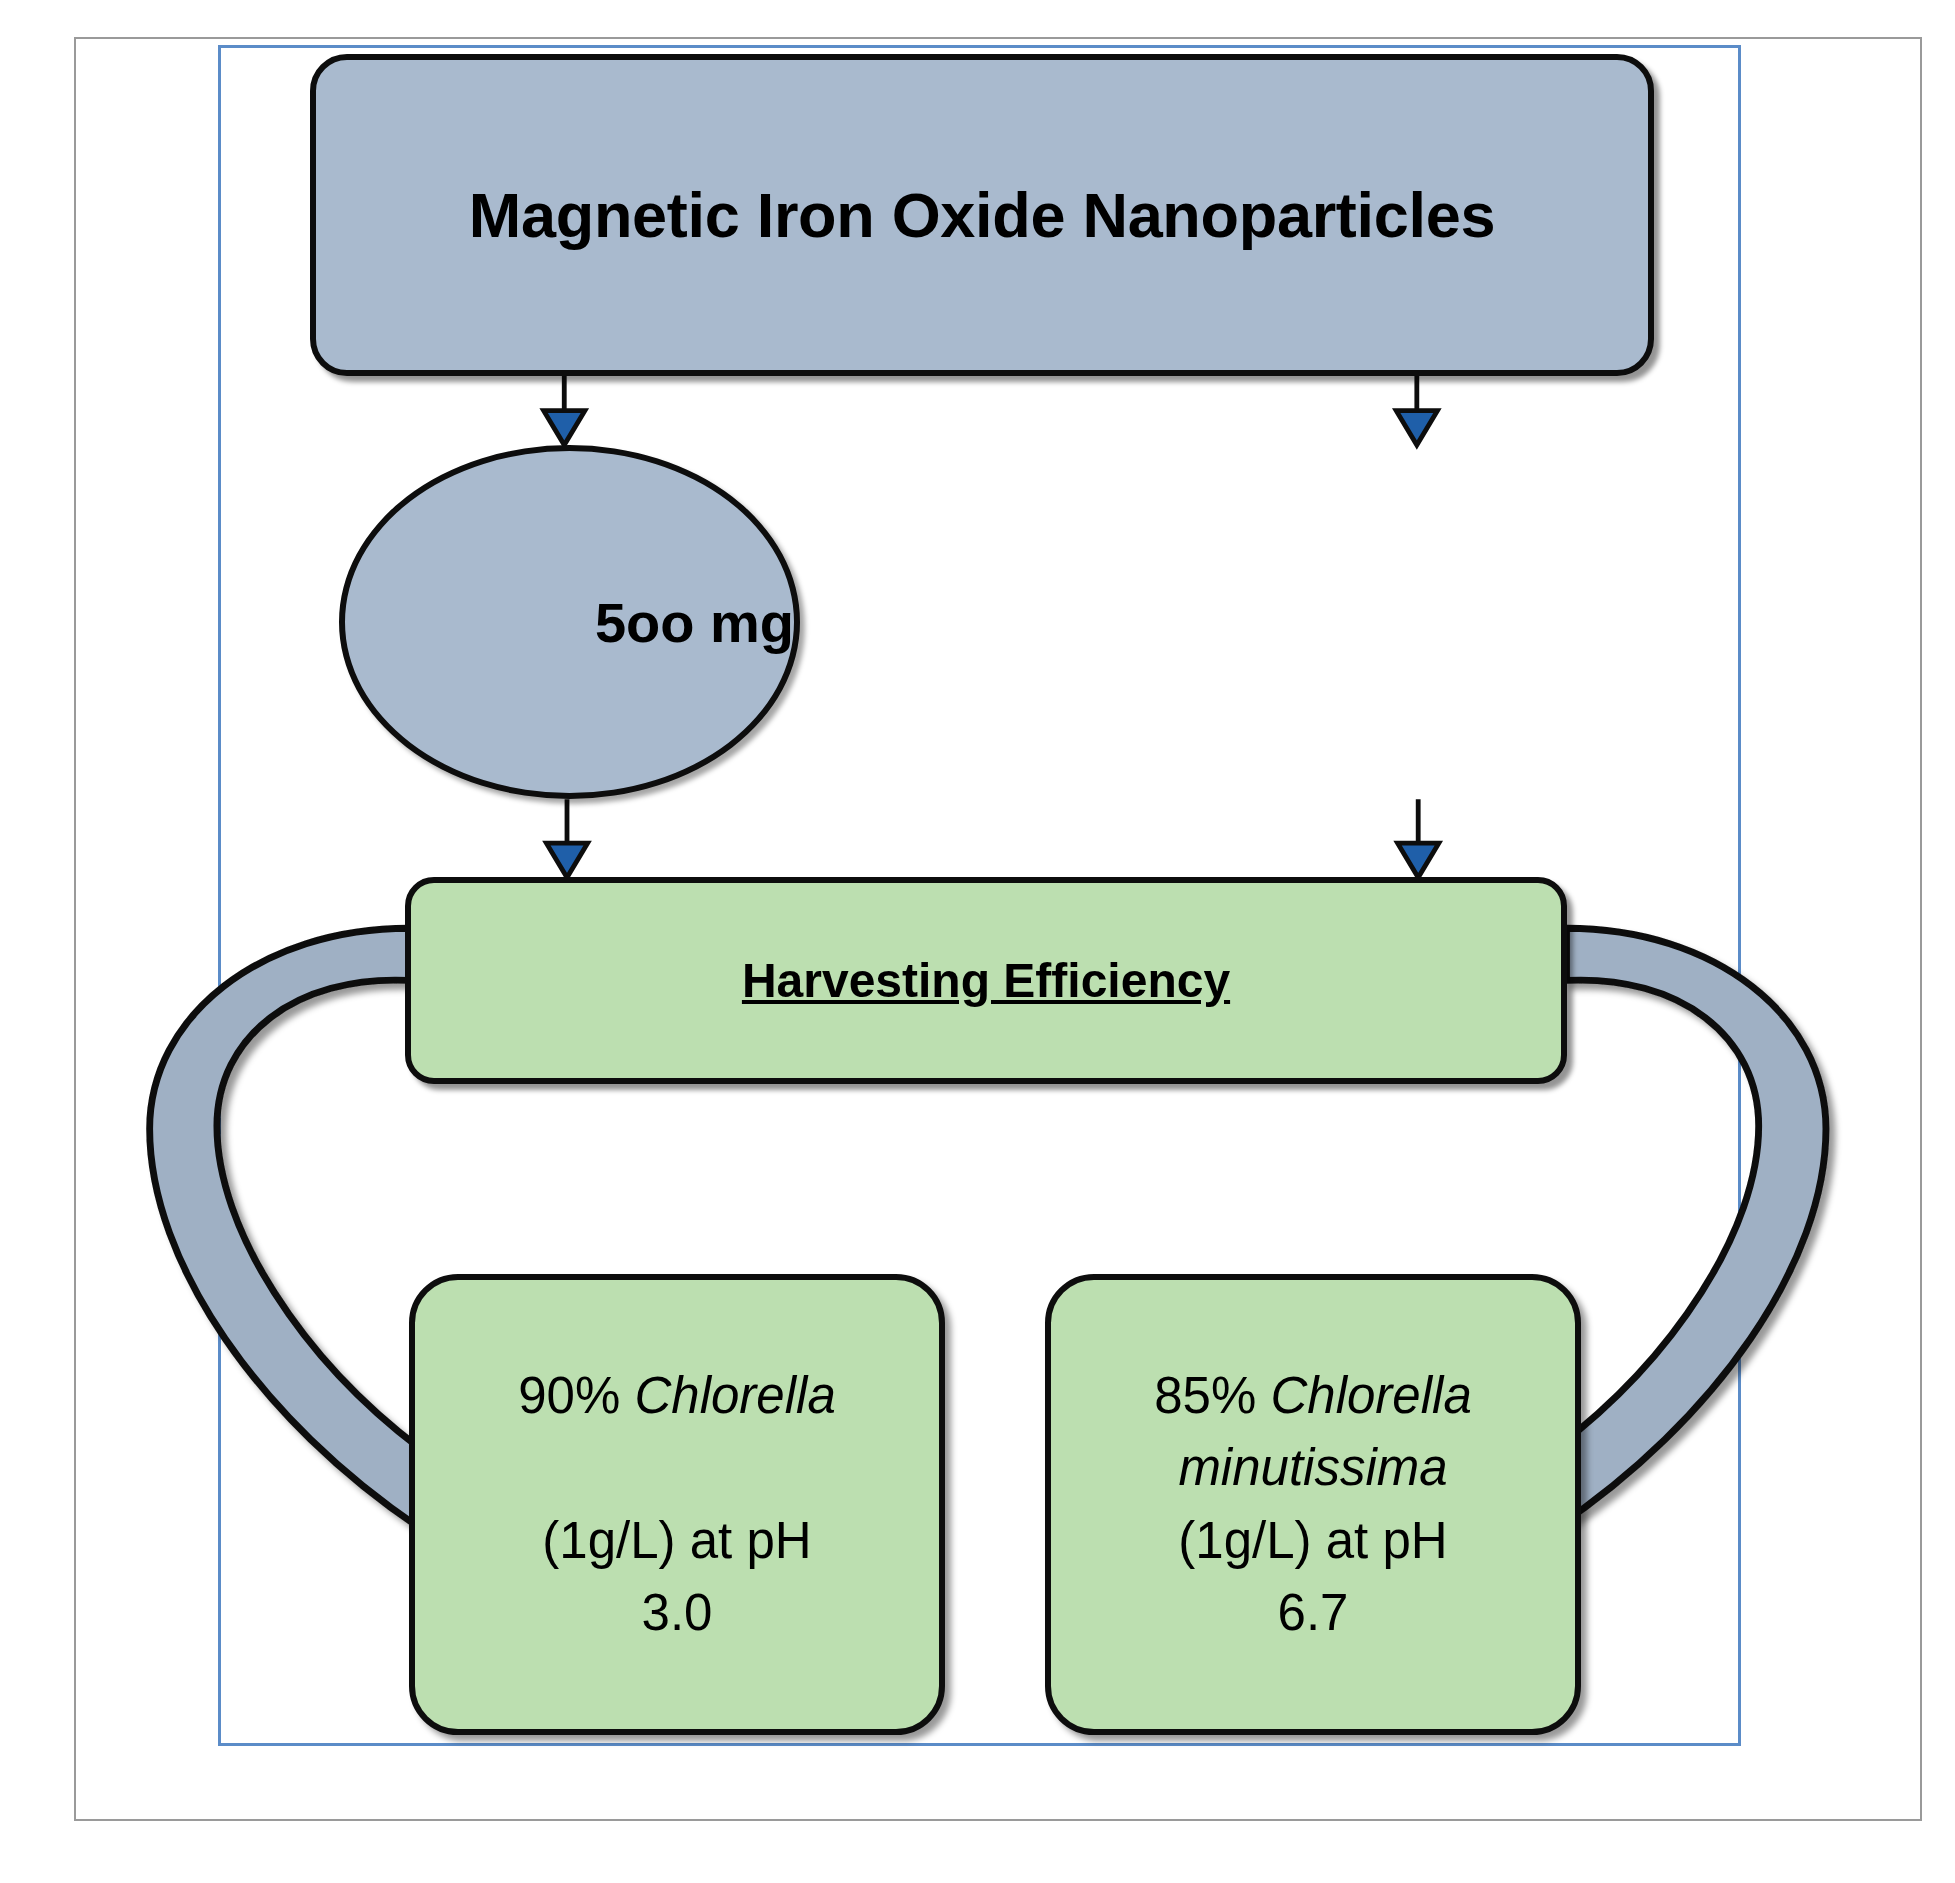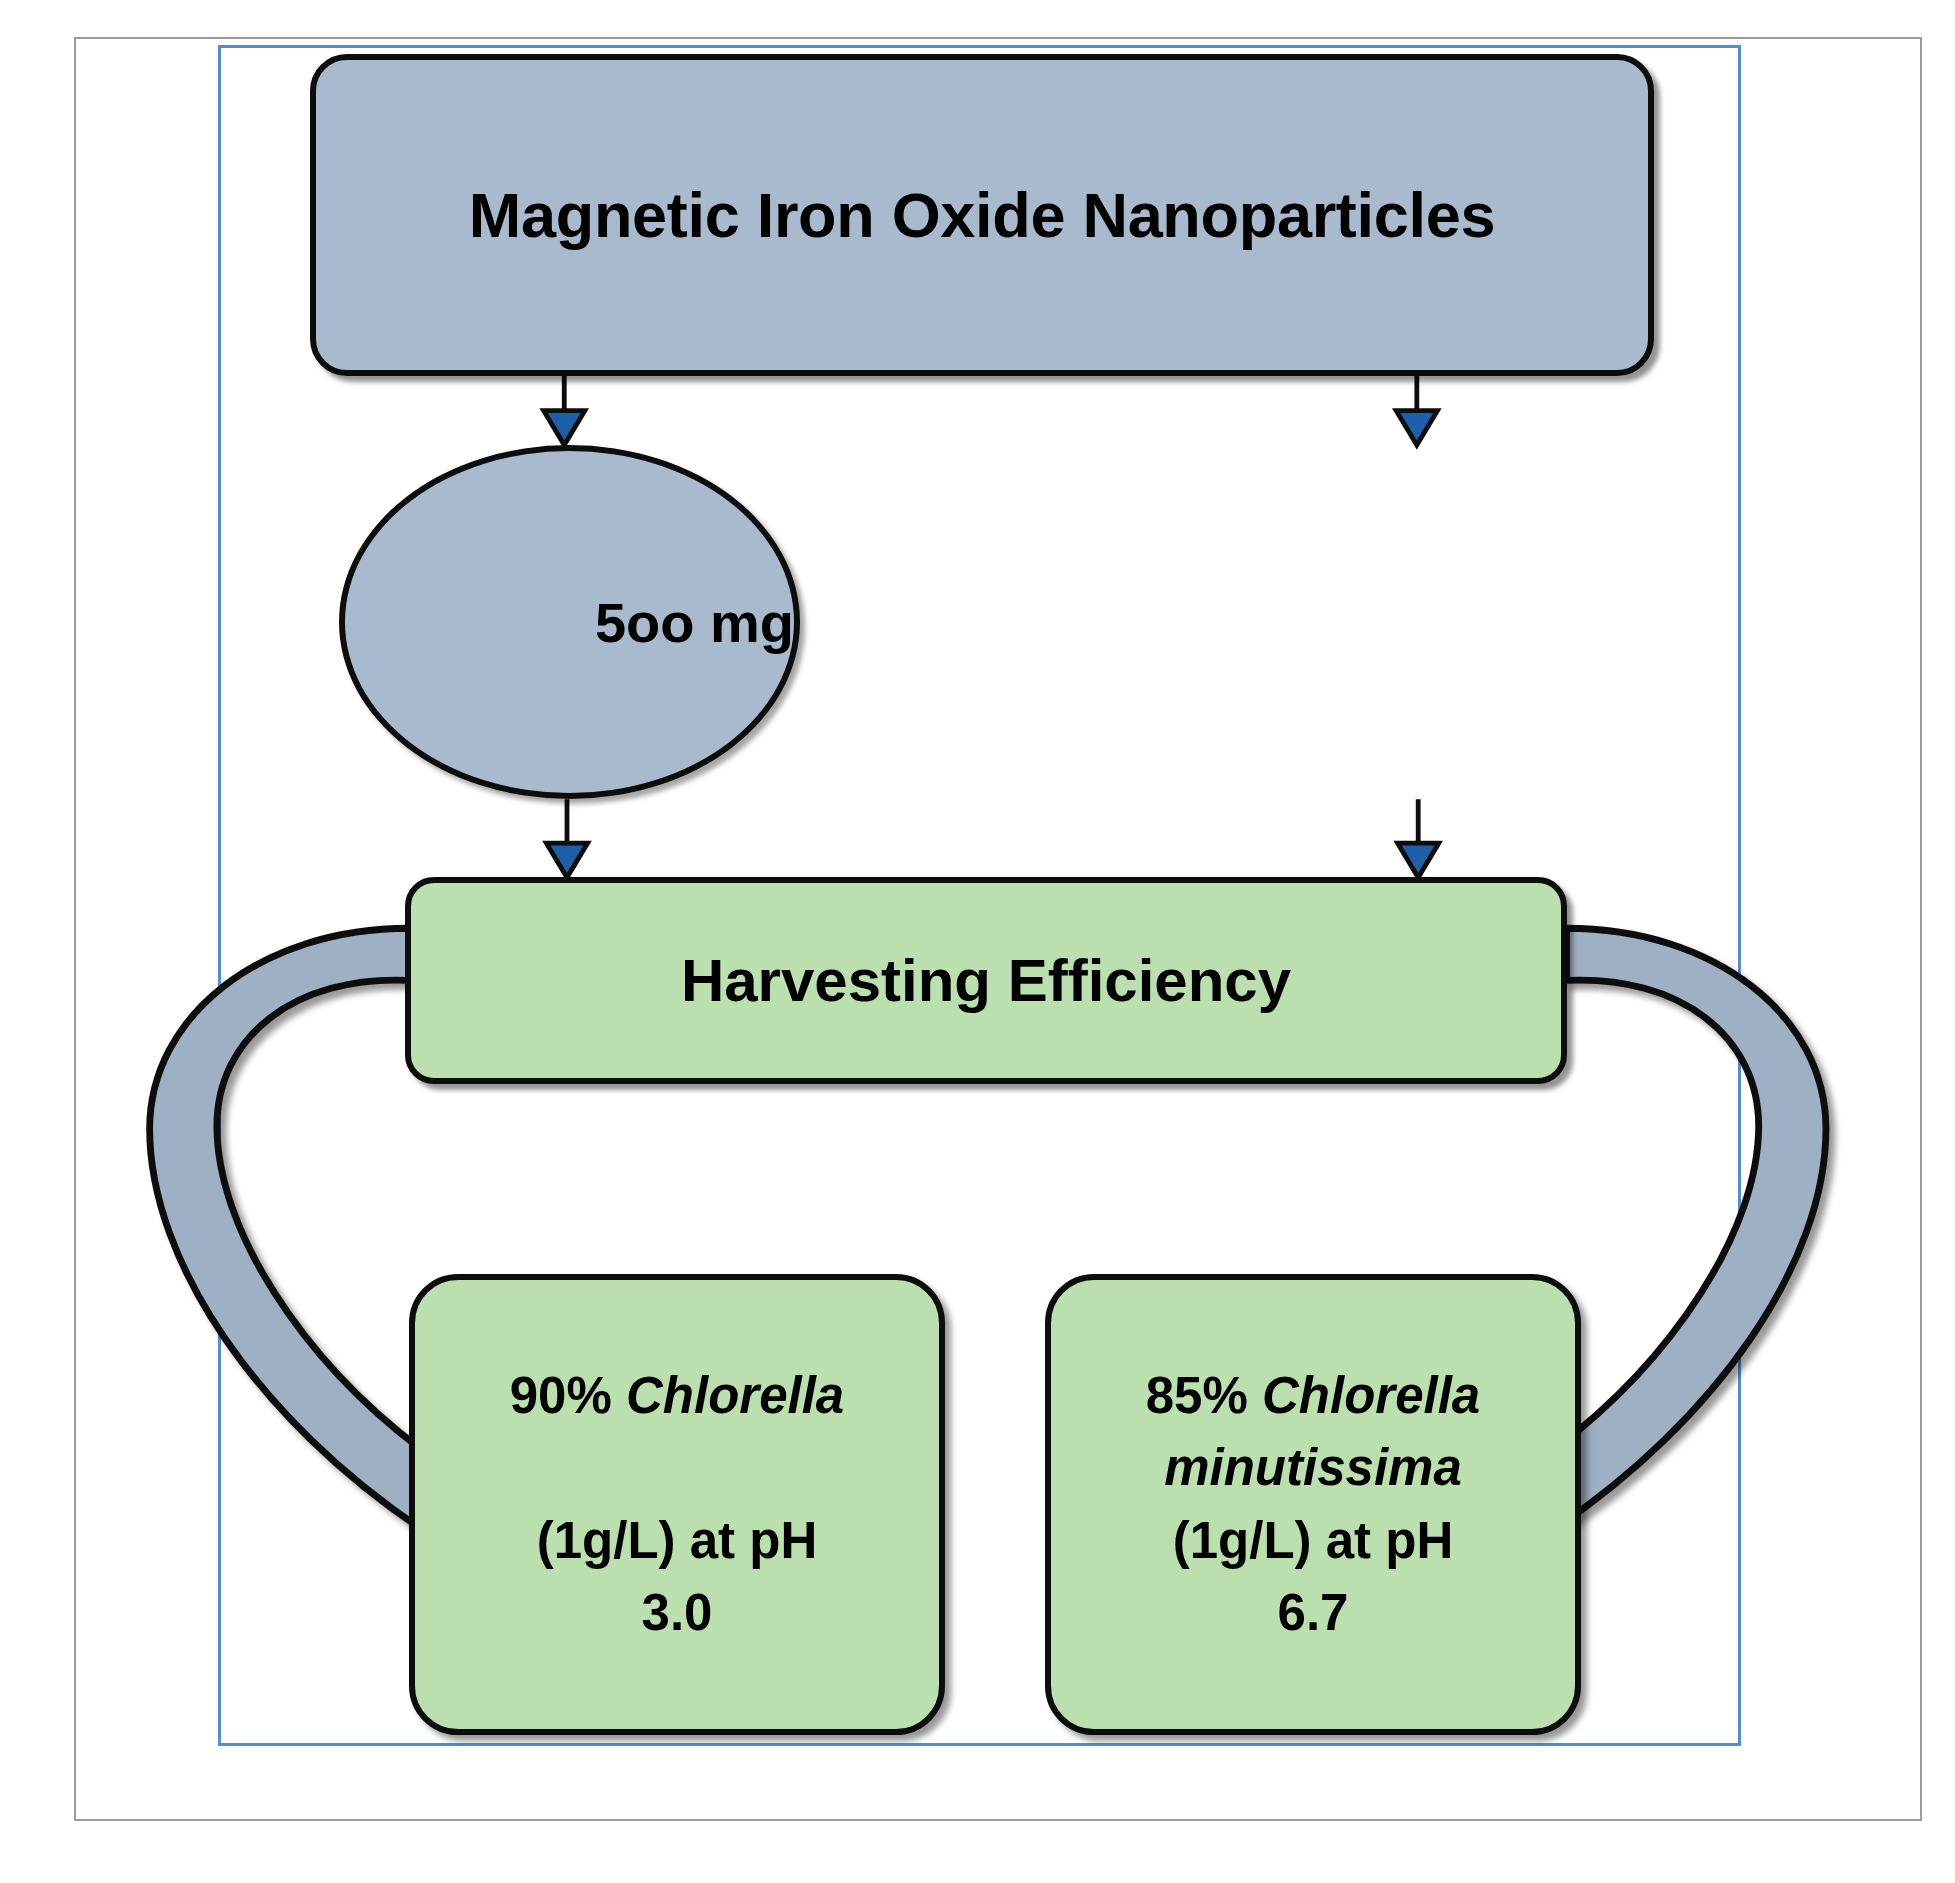--- a/index.html
+++ b/index.html
@@ -84,40 +84,41 @@
   }
   #node-dose-left  { left: 339px;  top: 445px; width: 461px; height: 354px; }
   #node-dose-right { left: 1204px; top: 445px; width: 461px; height: 354px; }
 
   #node-efficiency {
     left: 405px;
     top: 877px;
     width: 1162px;
     height: 207px;
     border-radius: 29px;
-    font-size: 60px;
+    font-size: 48px;
+    text-decoration: underline;
   }
 
   .outcome {
     position: absolute;
     box-sizing: border-box;
     border: 6.2px solid #0d0d0d;
     border-radius: 49px;
     background: #bcdfb0;
     display: flex;
     align-items: center;
     justify-content: center;
     filter: drop-shadow(6.9px 6.9px 3.4px rgba(0,0,0,0.40));
   }
   #node-outcome-left  { left: 409px;  top: 1274px; width: 536px; height: 461px; }
   #node-outcome-right { left: 1045px; top: 1274px; width: 536px; height: 461px; justify-content: center; }
 
   .outcome-text {
     font-size: 51px;
-    font-weight: bold;
+    font-weight: normal;
     line-height: 1.42;
     color: #000;
     text-align: center;
     padding: 0 15px;
   }
   .outcome-text .sp {
     font-style: italic;
   }
 
   

